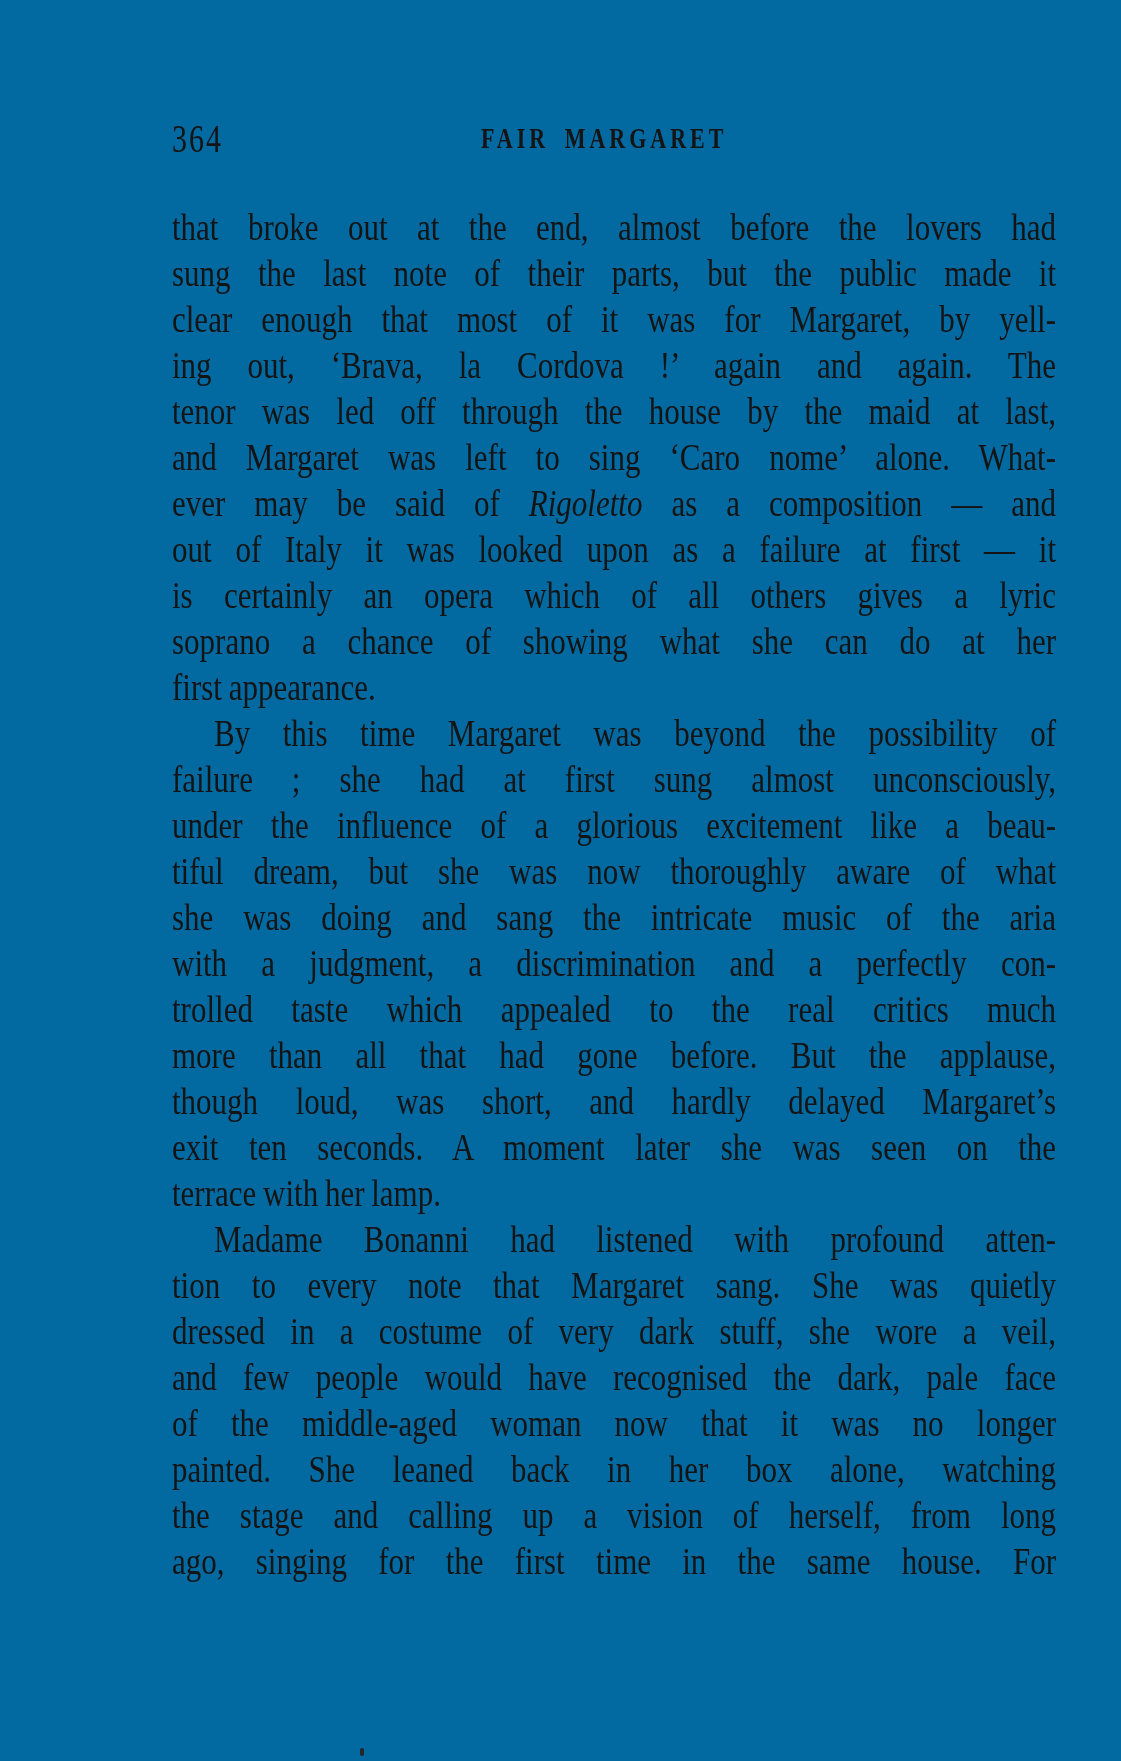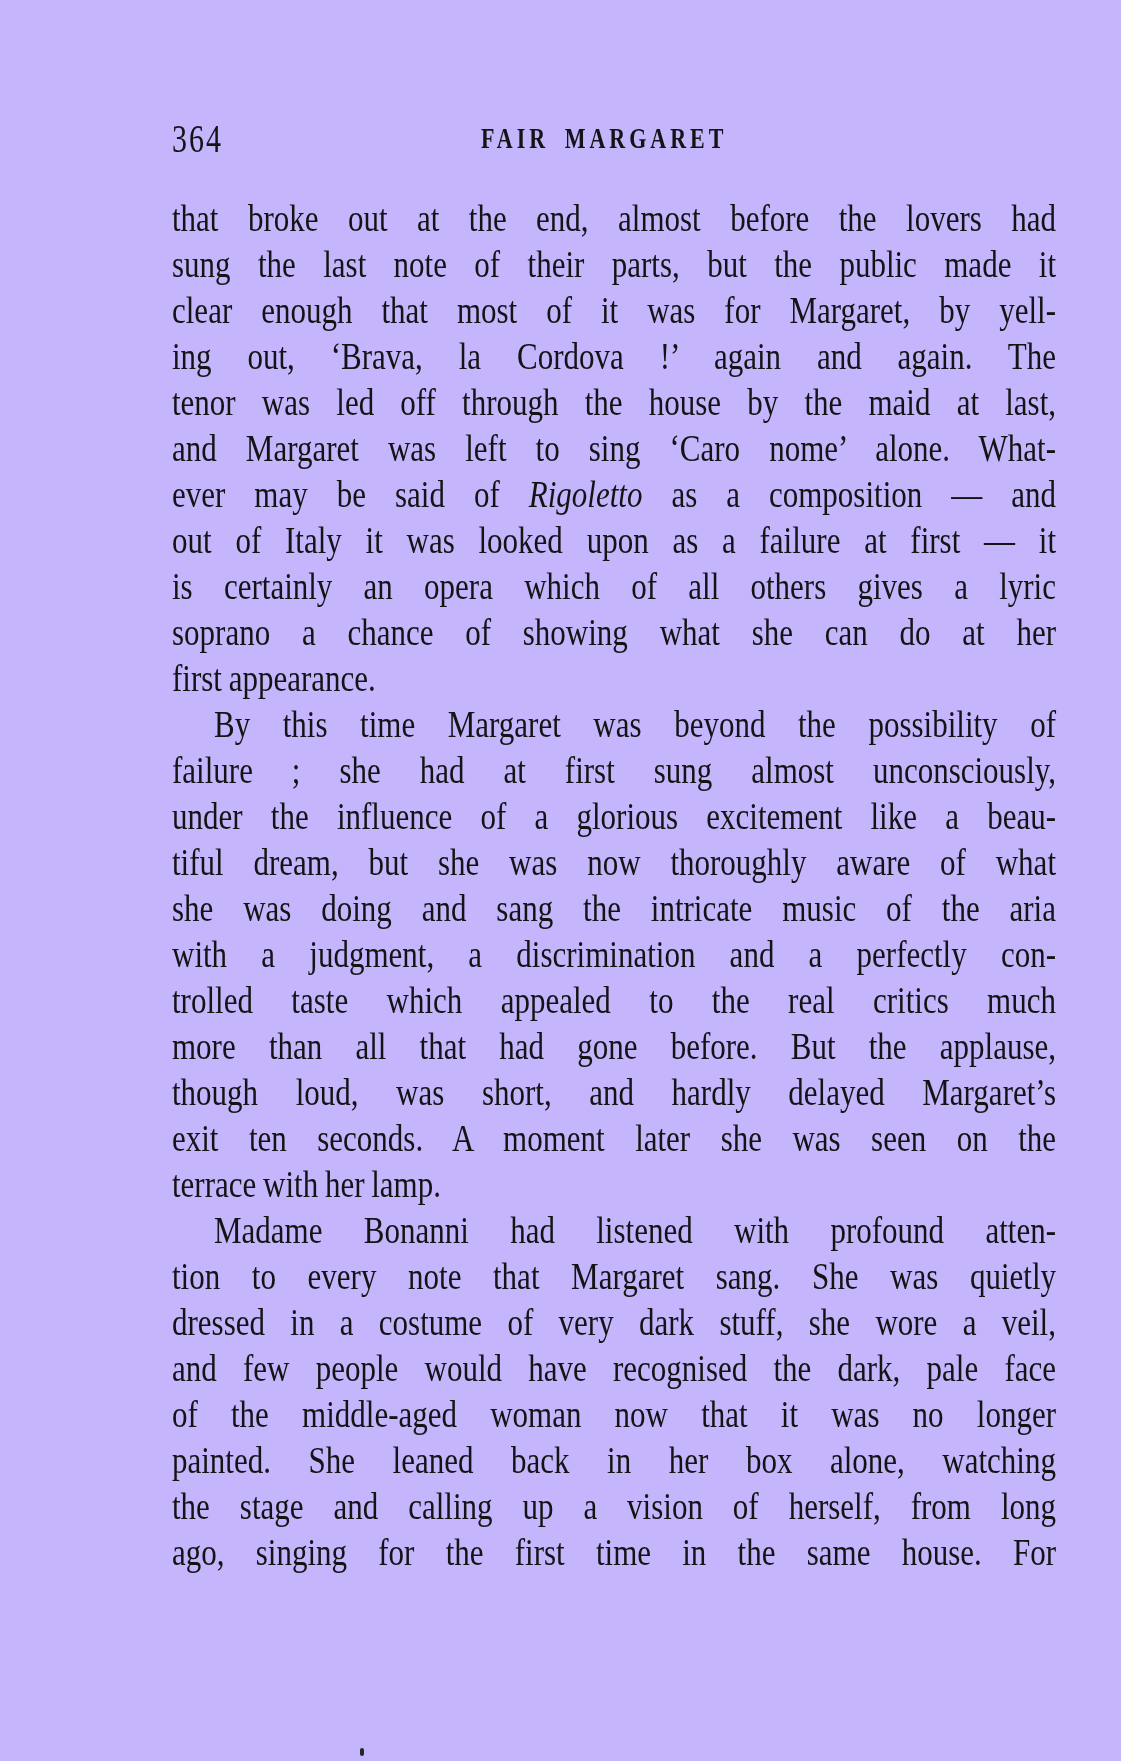--- a/index.html
+++ b/index.html
@@ -4,36 +4,36 @@
 <style>
   html, body { margin: 0; padding: 0; }
   body {
     width: 1121px; height: 1761px;
     background: #ffffff;
     font-family: "Liberation Serif", serif;
     color: #141414;
     position: relative;
     overflow: hidden;
   }
-  .scan-page { position: absolute; inset: 0; background: #c4b5fd; }
+  .scan-page { position: absolute; inset: 0; background: #0369a1; }
 
   .page-number {
     position: absolute; left: 172px; top: 118px;
     font-size: 30px; line-height: 1; letter-spacing: 2px;
     transform: scaleY(1.35); transform-origin: left top;
   }
   .running-header {
     position: absolute; left: 481px; top: 124px;
     font-size: 22px; font-weight: bold; line-height: 1;
     letter-spacing: 4px; word-spacing: 6px;
     transform: scaleY(1.32); transform-origin: left top;
     white-space: nowrap;
   }
   .text-block {
-    position: absolute; left: 172px; top: 195px; width: 884px;
+    position: absolute; left: 172px; top: 204px; width: 884px;
   }
   .line {
     font-size: 31px; line-height: 46px; height: 46px;
     text-align: justify; text-align-last: justify;
     word-spacing: -1px; white-space: normal;
     transform: scaleY(1.25); transform-origin: center center;
   }
   .line.end { text-align-last: left; }
   .line.indent { text-indent: 42px; }
   .line i { font-style: italic; }

